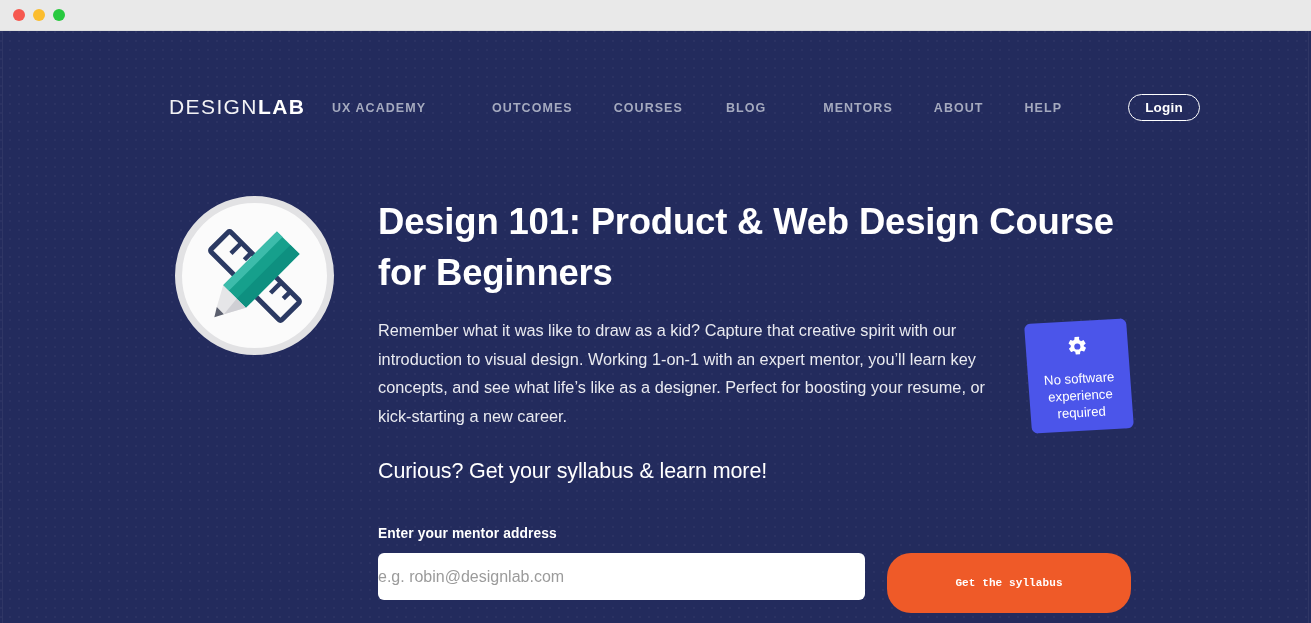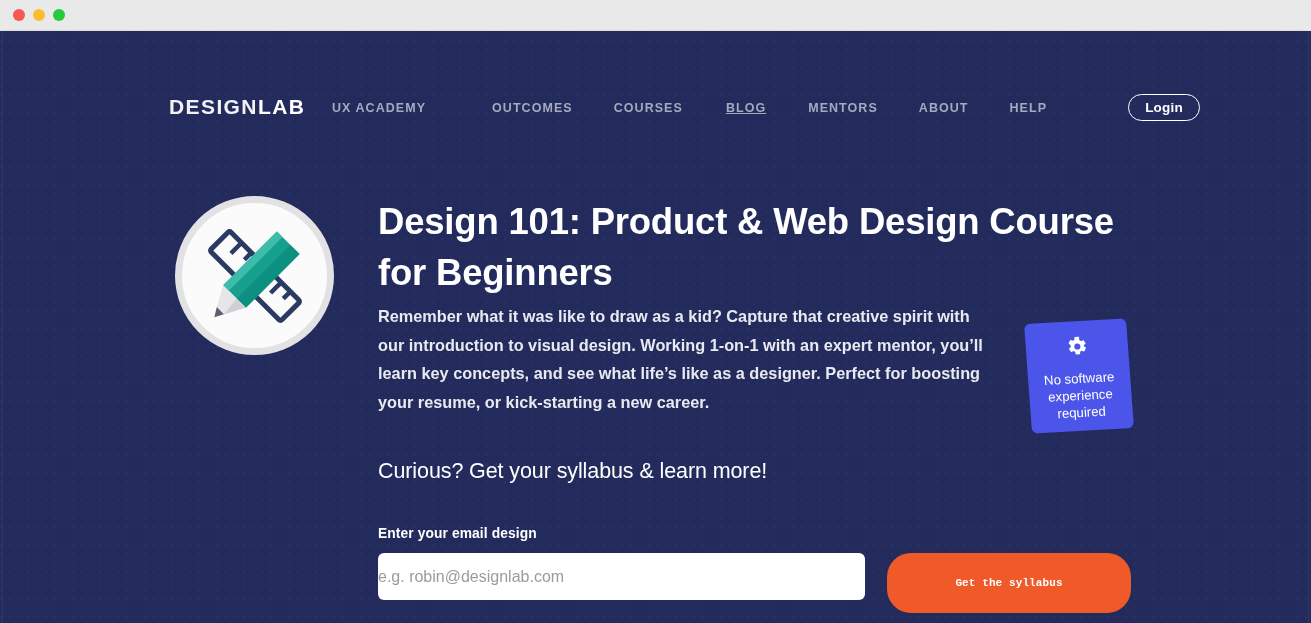--- a/index.html
+++ b/index.html
@@ -77,21 +77,21 @@
   .logo {
     position: absolute;
     left: 169px;
     top: 65px;
     font-size: 21px;
     letter-spacing: 1.4px;
     color: #ffffff;
     white-space: nowrap;
     line-height: 1;
   }
-  .logo .light { font-weight: 700; color: #f2f2f5; }
+  .logo .light { font-weight: 400; color: #f2f2f5; }
   .logo .bold  { font-weight: 700; color: #ffffff; }
 
   .nav-links {
     position: absolute;
     left: 332px;
     top: 70px;
     display: flex;
     align-items: flex-end;
     gap: 0;
   }
@@ -101,21 +101,21 @@
     font-weight: 700;
     letter-spacing: 1.05px;
     text-transform: uppercase;
     text-decoration: none;
     white-space: nowrap;
     cursor: pointer;
   }
   .nav-gap-1 { margin-right: 45px; }
   .nav-gap-2 { margin-right: 41px; margin-left: 21px; }
   .nav-gap-3 { margin-right: 43px; }
-  .nav-gap-4 { margin-right: 42px; text-decoration: underline; }
+  .nav-gap-4 { margin-right: 57px; }
   .nav-gap-5 { margin-right: 41px; }
   .nav-gap-6 { margin-right: 41px; }
 
   .login-btn {
     position: absolute;
     right: 111px;
     top: 63px;
     width: 72px;
     height: 27px;
     border: 1.6px solid #ffffff;
@@ -157,26 +157,26 @@
     color: #ffffff;
     font-size: 36.5px;
     font-weight: 700;
     line-height: 51px;
     letter-spacing: -0.2px;
   }
 
   .paragraph {
     position: absolute;
     left: 378px;
-    top: 271px;
+    top: 285px;
     width: 618px;
     color: #e9eaf0;
     font-size: 16.3px;
     line-height: 28.5px;
-    font-weight: 700;
+    font-weight: 400;
   }
 
   .subhead {
     position: absolute;
     left: 378px;
     top: 428px;
     color: #ffffff;
     font-size: 21.5px;
     font-weight: 400;
     letter-spacing: -0.1px;
@@ -332,20 +332,20 @@
       <span class="gear-icon">
         <svg width="21" height="21" viewBox="0 0 24 24" fill="#ffffff" aria-hidden="true">
           <path d="M19.43 12.98c.04-.32.07-.64.07-.98s-.03-.66-.07-.98l2.11-1.65c.19-.15.24-.42.12-.64l-2-3.46c-.12-.22-.39-.3-.61-.22l-2.49 1c-.52-.4-1.08-.73-1.69-.98l-.38-2.65A.488.488 0 0 0 14 1h-4c-.25 0-.46.18-.49.42l-.38 2.65c-.61.25-1.17.59-1.69.98l-2.49-1c-.23-.09-.49 0-.61.22l-2 3.46c-.13.22-.07.49.12.64l2.11 1.65c-.04.32-.07.65-.07.98s.03.66.07.98l-2.11 1.65c-.19.15-.24.42-.12.64l2 3.46c.12.22.39.3.61.22l2.49-1c.52.4 1.08.73 1.69.98l.38 2.65c.03.24.24.42.49.42h4c.25 0 .46-.18.49-.42l.38-2.65c.61-.25 1.17-.59 1.69-.98l2.49 1c.23.09.49 0 .61-.22l2-3.46c.12-.22.07-.49-.12-.64l-2.11-1.65zM12 15.5A3.5 3.5 0 0 1 8.5 12 3.5 3.5 0 0 1 12 8.5a3.5 3.5 0 0 1 3.5 3.5 3.5 3.5 0 0 1-3.5 3.5z"></path>
         </svg>
       </span>
       <span class="badge-text">No software
 experience
 required</span>
     </div>
 
-    <label class="form-label">Enter your email design</label>
+    <label class="form-label">Enter your mentor address</label>
 
     <input class="email-input" type="email" placeholder="e.g. robin@designlab.com" style="">
 
     <button class="cta-btn">Get the syllabus</button>
 
   </div>
 </div>
 
 </body></html>

